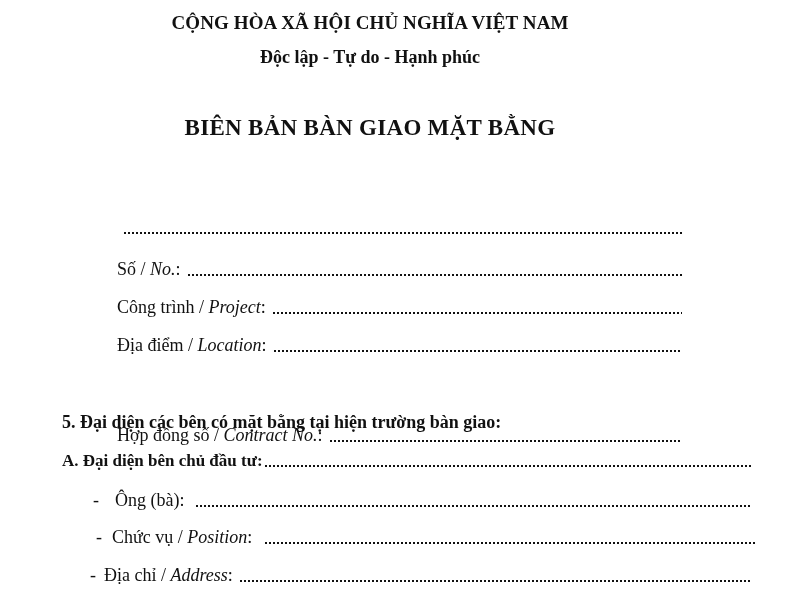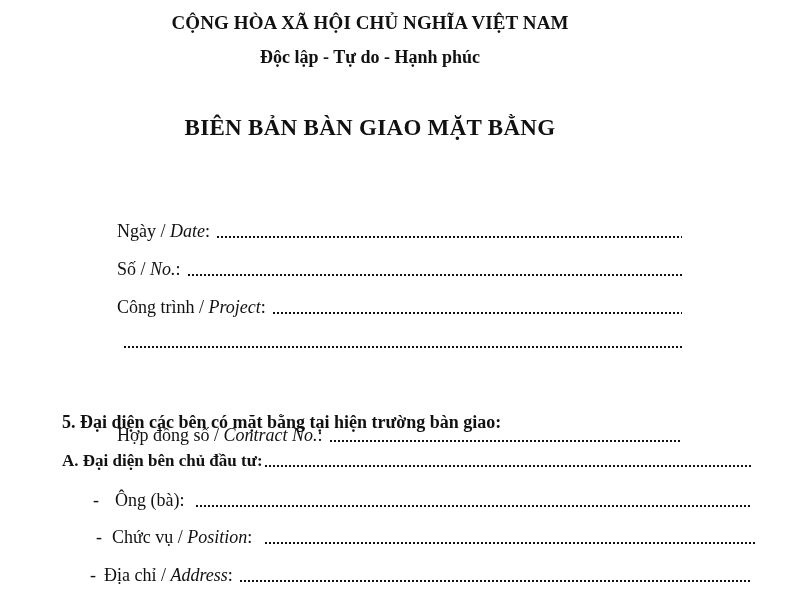--- a/index.html
+++ b/index.html
@@ -63,35 +63,35 @@
 <body>
 
 <div>
 
   <div class="abs center nat-title">CỘNG HÒA XÃ HỘI CHỦ NGHĨA VIỆT NAM</div>
   <div class="abs center motto">Độc lập - Tự do - Hạnh phúc</div>
 
   <div class="abs center doc-title">BIÊN BẢN BÀN GIAO MẶT BẰNG</div>
 
   <div class="abs field" style="left:117px; top:221px; width:565px;">
-    <span class="lbl"><span>Ngày / </span><i>Date</i><span>:</span></span>
     <span class="dots"></span>
   </div>
 
   <div class="abs field" style="left:117px; top:259px; width:565px;">
     <span class="lbl"><span>Số / </span><i>No.</i><span>:</span></span>
     <span class="dots"></span>
   </div>
 
   <div class="abs field" style="left:117px; top:297px; width:565px;text-align:right;">
     <span class="lbl"><span>Công trình / </span><i>Project</i><span>:</span></span>
     <span class="dots"></span>
   </div>
 
   <div class="abs field" style="left:117px; top:335px; width:565px;">
+    <span class="lbl"><span>Địa điểm / </span><i>Location</i><span>:</span></span>
     <span class="dots"></span>
   </div>
 
   <div class="abs field" style="left:117px; top:385px; width:565px;margin-top:40px;">
     <span class="lbl"><span>Hợp đồng số / </span><i>Contract No.</i><span>:</span></span>
     <span class="dots"></span>
   </div>
 
   <div class="abs section" style="left:62px; top:412px;">5. Đại diện các bên có mặt bằng tại hiện trường bàn giao:</div>
 

